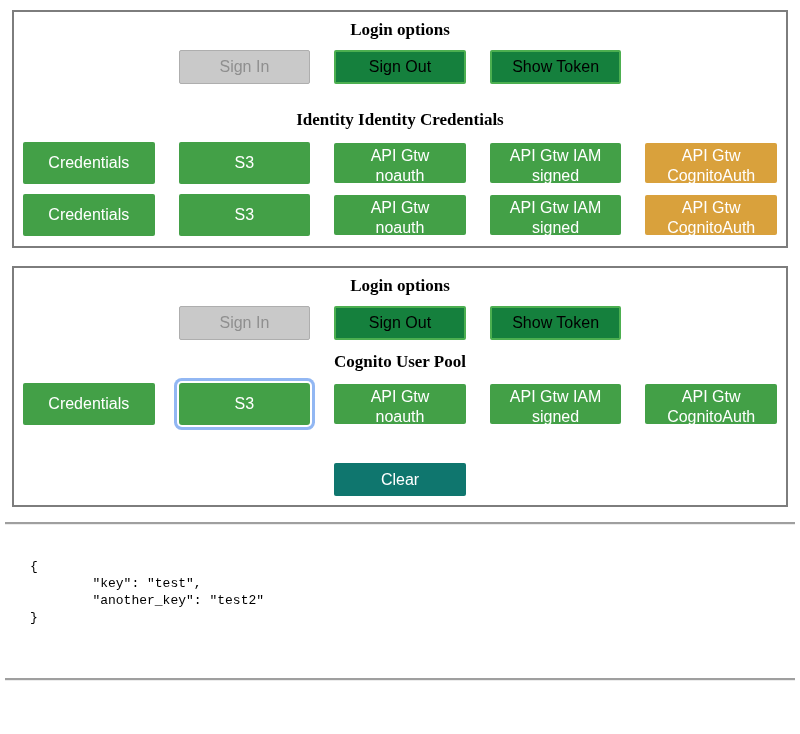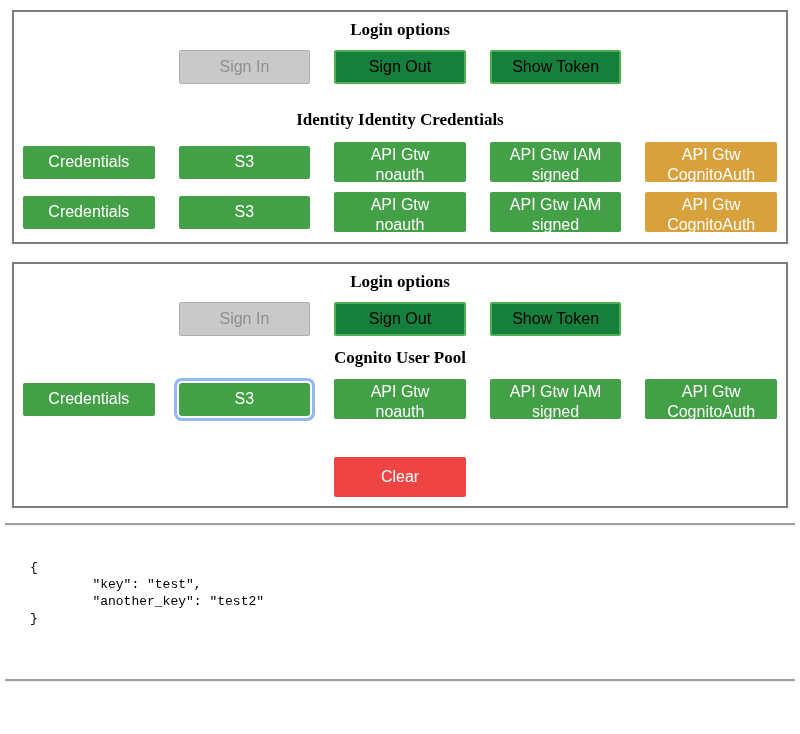--- a/index.html
+++ b/index.html
@@ -70,26 +70,26 @@
     background: #43a047;
     color: #ffffff;
     border: none;
   }
   .btn-amber {
     background: #d9a13c;
     color: #ffffff;
     border: none;
   }
   .btn-red {
-    background: #ef4444;
+    background: #0f766e;
     color: #ffffff;
     border: none;
-    height: 40px;
+    height: 33px;
   }
-  .btn-short { height: 33px; }
+  .btn-short { height: 42px; }
   .btn-tall  {
     height: 40px;
     line-height: 20px;
     padding: 3px 0;
     white-space: pre-line;
   }
   .btn-focused {
     border-radius: 3px;
     box-shadow: 0 0 0 2px #ffffff, 0 0 0 5px #92b7f3;
   }

